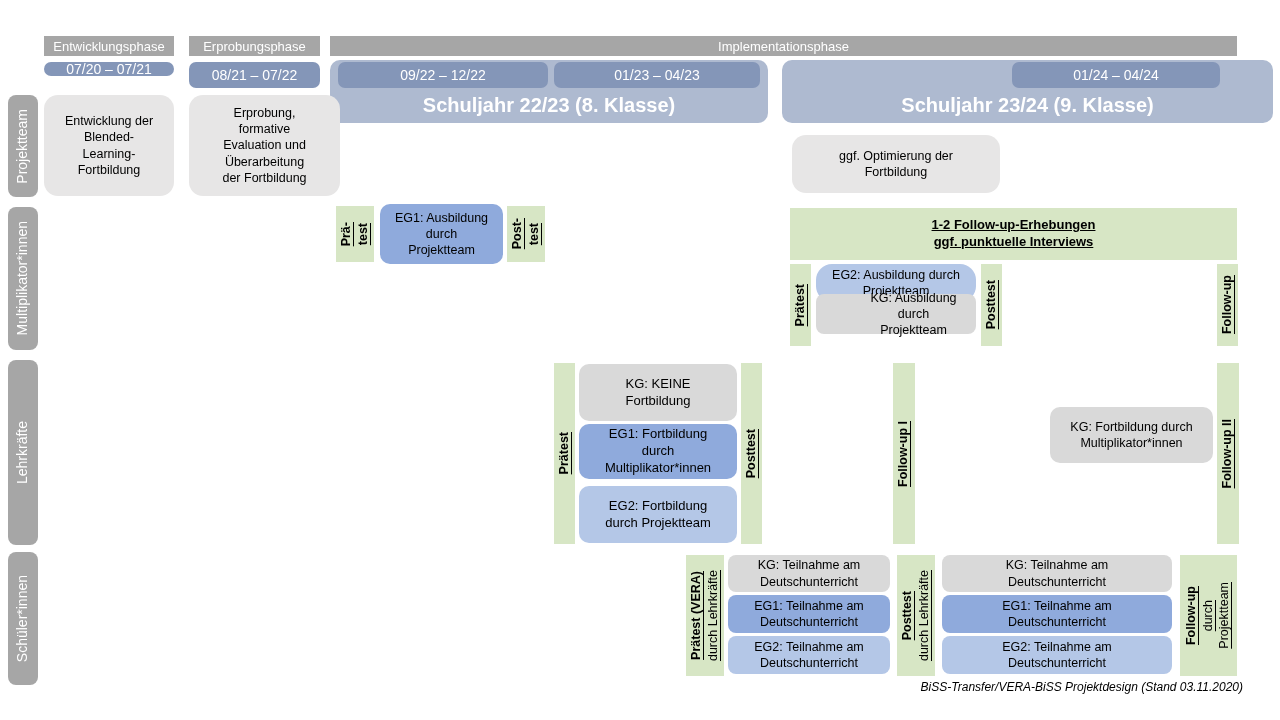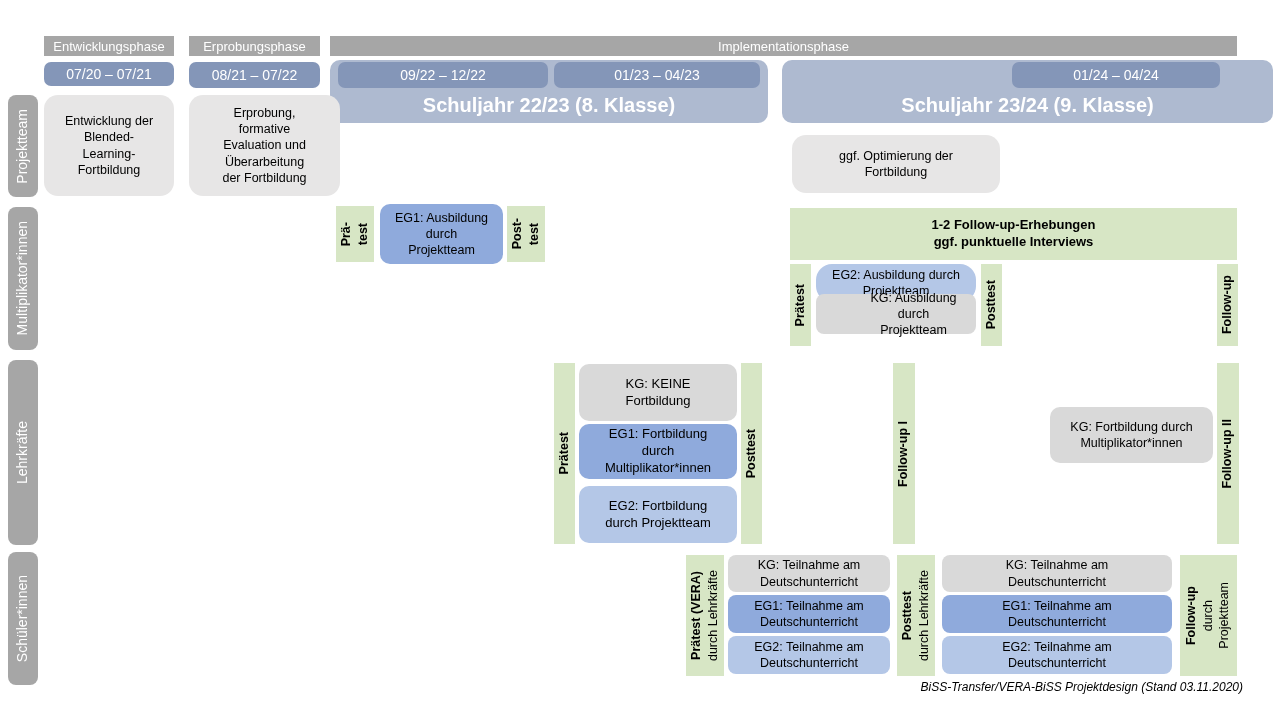--- a/index.html
+++ b/index.html
@@ -14,21 +14,21 @@
   .cl{position:absolute;left:0;right:0;bottom:6px;text-align:center;color:#fff;
       font-weight:bold;font-size:20px;}
   .cell{border-radius:10px;display:flex;align-items:center;justify-content:center;
         text-align:center;font-size:12.5px;line-height:1.3;white-space:pre-line;
         padding:2px 5px;}
   .sq{border-radius:0;}
   .neutral{background:var(--neutral-box,#e7e6e6);border-radius:14px;}
   .kg{background:var(--kg-box,#d9d9d9);}
   .eg1{background:var(--eg1-box,#8faadc);}
   .eg2{background:var(--eg2-box,#b4c7e7);}
-  .green{background:var(--test-box,#d7e6c5);}
+  .green{background:var(--test-box,#d7e6c5);text-decoration:underline;}
   .vbox{display:flex;flex-direction:row;align-items:center;justify-content:center;gap:3px;}
   .vtext{writing-mode:vertical-rl;transform:rotate(180deg);font-weight:bold;
          font-size:12.5px;white-space:nowrap;line-height:1.1;}
   .vtext.reg{font-weight:normal;}
   .side{background:var(--sidebar,#a6a6a6);border-radius:8px;display:flex;
         align-items:center;justify-content:center;}
   .side .vtext{color:#fff;font-weight:normal;font-size:14px;}
   .caption{font-style:italic;font-size:12px;color:#000;text-align:right;}
   .bold{font-weight:bold;}
   .fs13{font-size:13px;}
@@ -55,21 +55,21 @@
   <div class="abs hdr" style="left:189px;top:36px;width:131px;height:20px;">Erprobungsphase</div>
   <div class="abs hdr" style="left:330px;top:36px;width:907px;height:20px;">Implementationsphase</div>
 
   <div class="abs container" style="left:330px;top:60px;width:438px;height:63px;">
     <div class="cl">Schuljahr 22/23 (8. Klasse)</div>
   </div>
   <div class="abs container" style="left:782px;top:60px;width:491px;height:63px;">
     <div class="cl">Schuljahr 23/24 (9. Klasse)</div>
   </div>
 
-  <div class="abs date" style="left:44px;top:62px;width:130px;height:24px;">07/20 – 07/21</div>
+  <div class="abs date" style="left:44px;top:62px;width:130px;height:14px;">07/20 – 07/21</div>
   <div class="abs date" style="left:189px;top:62px;width:131px;height:26px;">08/21 – 07/22</div>
   <div class="abs date" style="left:338px;top:62px;width:210px;height:26px;">09/22 – 12/22</div>
   <div class="abs date" style="left:554px;top:62px;width:206px;height:26px;">01/23 – 04/23</div>
   <div class="abs date" style="left:1012px;top:62px;width:208px;height:26px;">01/24 – 04/24</div>
 
   <div class="abs cell neutral" style="left:44px;top:95px;width:130px;height:101px;">Entwicklung der
 Blended-
 Learning-
 Fortbildung</div>
   <div class="abs cell neutral" style="left:189px;top:95px;width:151px;height:101px;">Erprobung,

